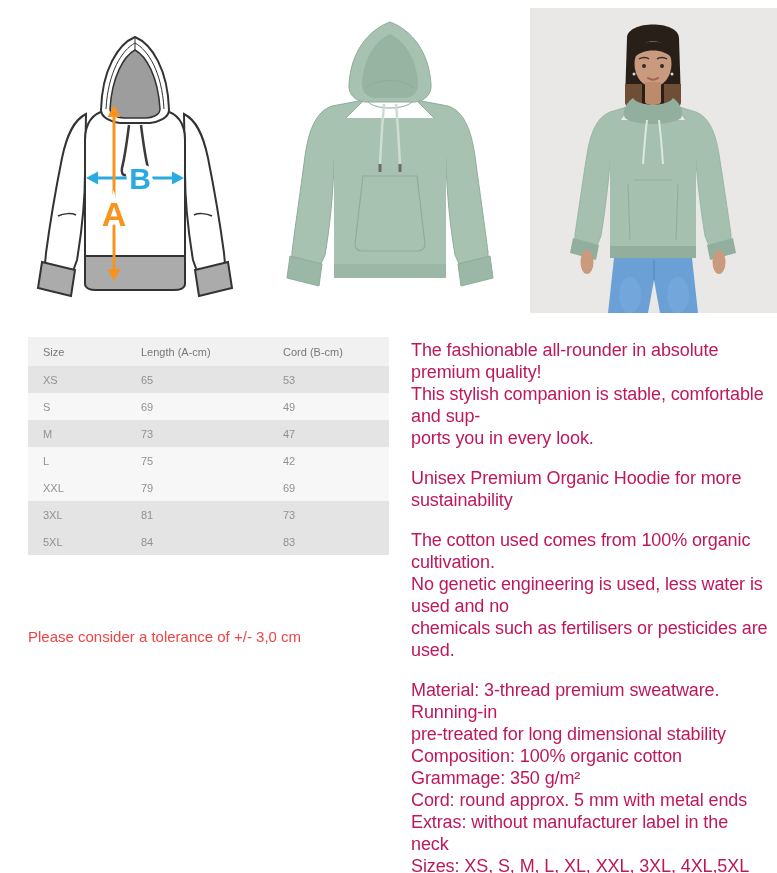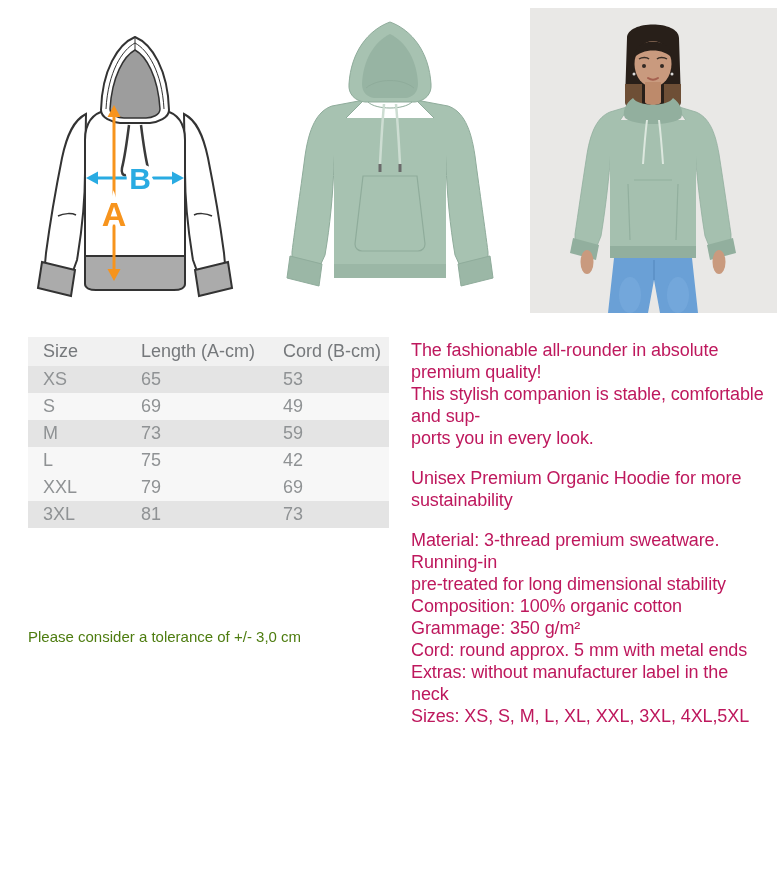--- a/index.html
+++ b/index.html
@@ -10,37 +10,37 @@
   .fig{position:absolute;}
   .fig svg{display:block;width:100%;height:100%;}
   .fig-diagram{left:30px;top:8px;width:210px;height:300px;}
   .fig-product{left:268px;top:8px;width:244px;height:300px;}
   .fig-model{left:530px;top:8px;width:247px;height:305px;}
 
   
   .size-table{
     position:absolute;left:28px;top:337px;width:361px;
     border-collapse:collapse;table-layout:fixed;
-    font-size:18px;color:#8f9294;
+    font-size:11px;color:#8f9294;
   }
   .size-table col.c1{width:113px;}
   .size-table col.c2{width:142px;}
   .size-table col.c3{width:106px;}
   .size-table th{
     font-weight:normal;text-align:left;color:#75787b;
     background:#f1f1f1;height:29px;padding:0;
   }
   .size-table td{height:27px;padding:0;margin-left:34px;}
   .size-table th:first-child,.size-table td:first-child{padding-left:15px;}
   .size-table tr.dark td{background:#e4e4e4;}
   .size-table tr.light td{background:#f7f7f7;}
 
   .tolerance-note{
     position:absolute;left:28px;top:628px;
-    font-size:15px;color:#4d7c0f;
+    font-size:15px;color:#ef4444;
   }
 
   
   .description{
     position:absolute;left:411px;top:339px;width:358px;
     font-size:18px;line-height:22px;color:#be185d;letter-spacing:-0.1px;
   }
   .description p{margin:0 0 18px 0;white-space:pre-line;}
 </style>
 </head>
@@ -173,47 +173,55 @@
         <td>53</td>
       </tr>
       <tr class="light">
         <td>S</td>
         <td>69</td>
         <td>49</td>
       </tr>
       <tr class="dark">
         <td>M</td>
         <td>73</td>
-        <td>59</td>
+        <td>47</td>
       </tr>
       <tr class="light">
         <td>L</td>
         <td>75</td>
         <td>42</td>
       </tr>
       <tr class="light">
         <td>XXL</td>
         <td>79</td>
         <td>69</td>
       </tr>
       <tr class="dark">
         <td>3XL</td>
         <td>81</td>
         <td>73</td>
+      </tr>
+      <tr class="dark">
+        <td>5XL</td>
+        <td>84</td>
+        <td>83</td>
       </tr>
     </tbody>
   </table>
 
   <div class="tolerance-note">Please consider a tolerance of +/- 3,0 cm</div>
 
   <div class="description">
     <p>The fashionable all-rounder in absolute premium quality!
 This stylish companion is stable, comfortable and sup-
 ports you in every look.</p>
     <p>Unisex Premium Organic Hoodie for more sustainability</p>
+    <p>The cotton used comes from 100% organic cultivation.
+No genetic engineering is used, less water is used and no
+chemicals such as fertilisers or pesticides are used.</p>
     <p>Material: 3-thread premium sweatware. Running-in
 pre-treated for long dimensional stability
 Composition: 100% organic cotton
 Grammage: 350 g/m²
 Cord: round approx. 5 mm with metal ends
 Extras: without manufacturer label in the neck
 Sizes: XS, S, M, L, XL, XXL, 3XL, 4XL,5XL</p>
   </div>
 
 </div>

